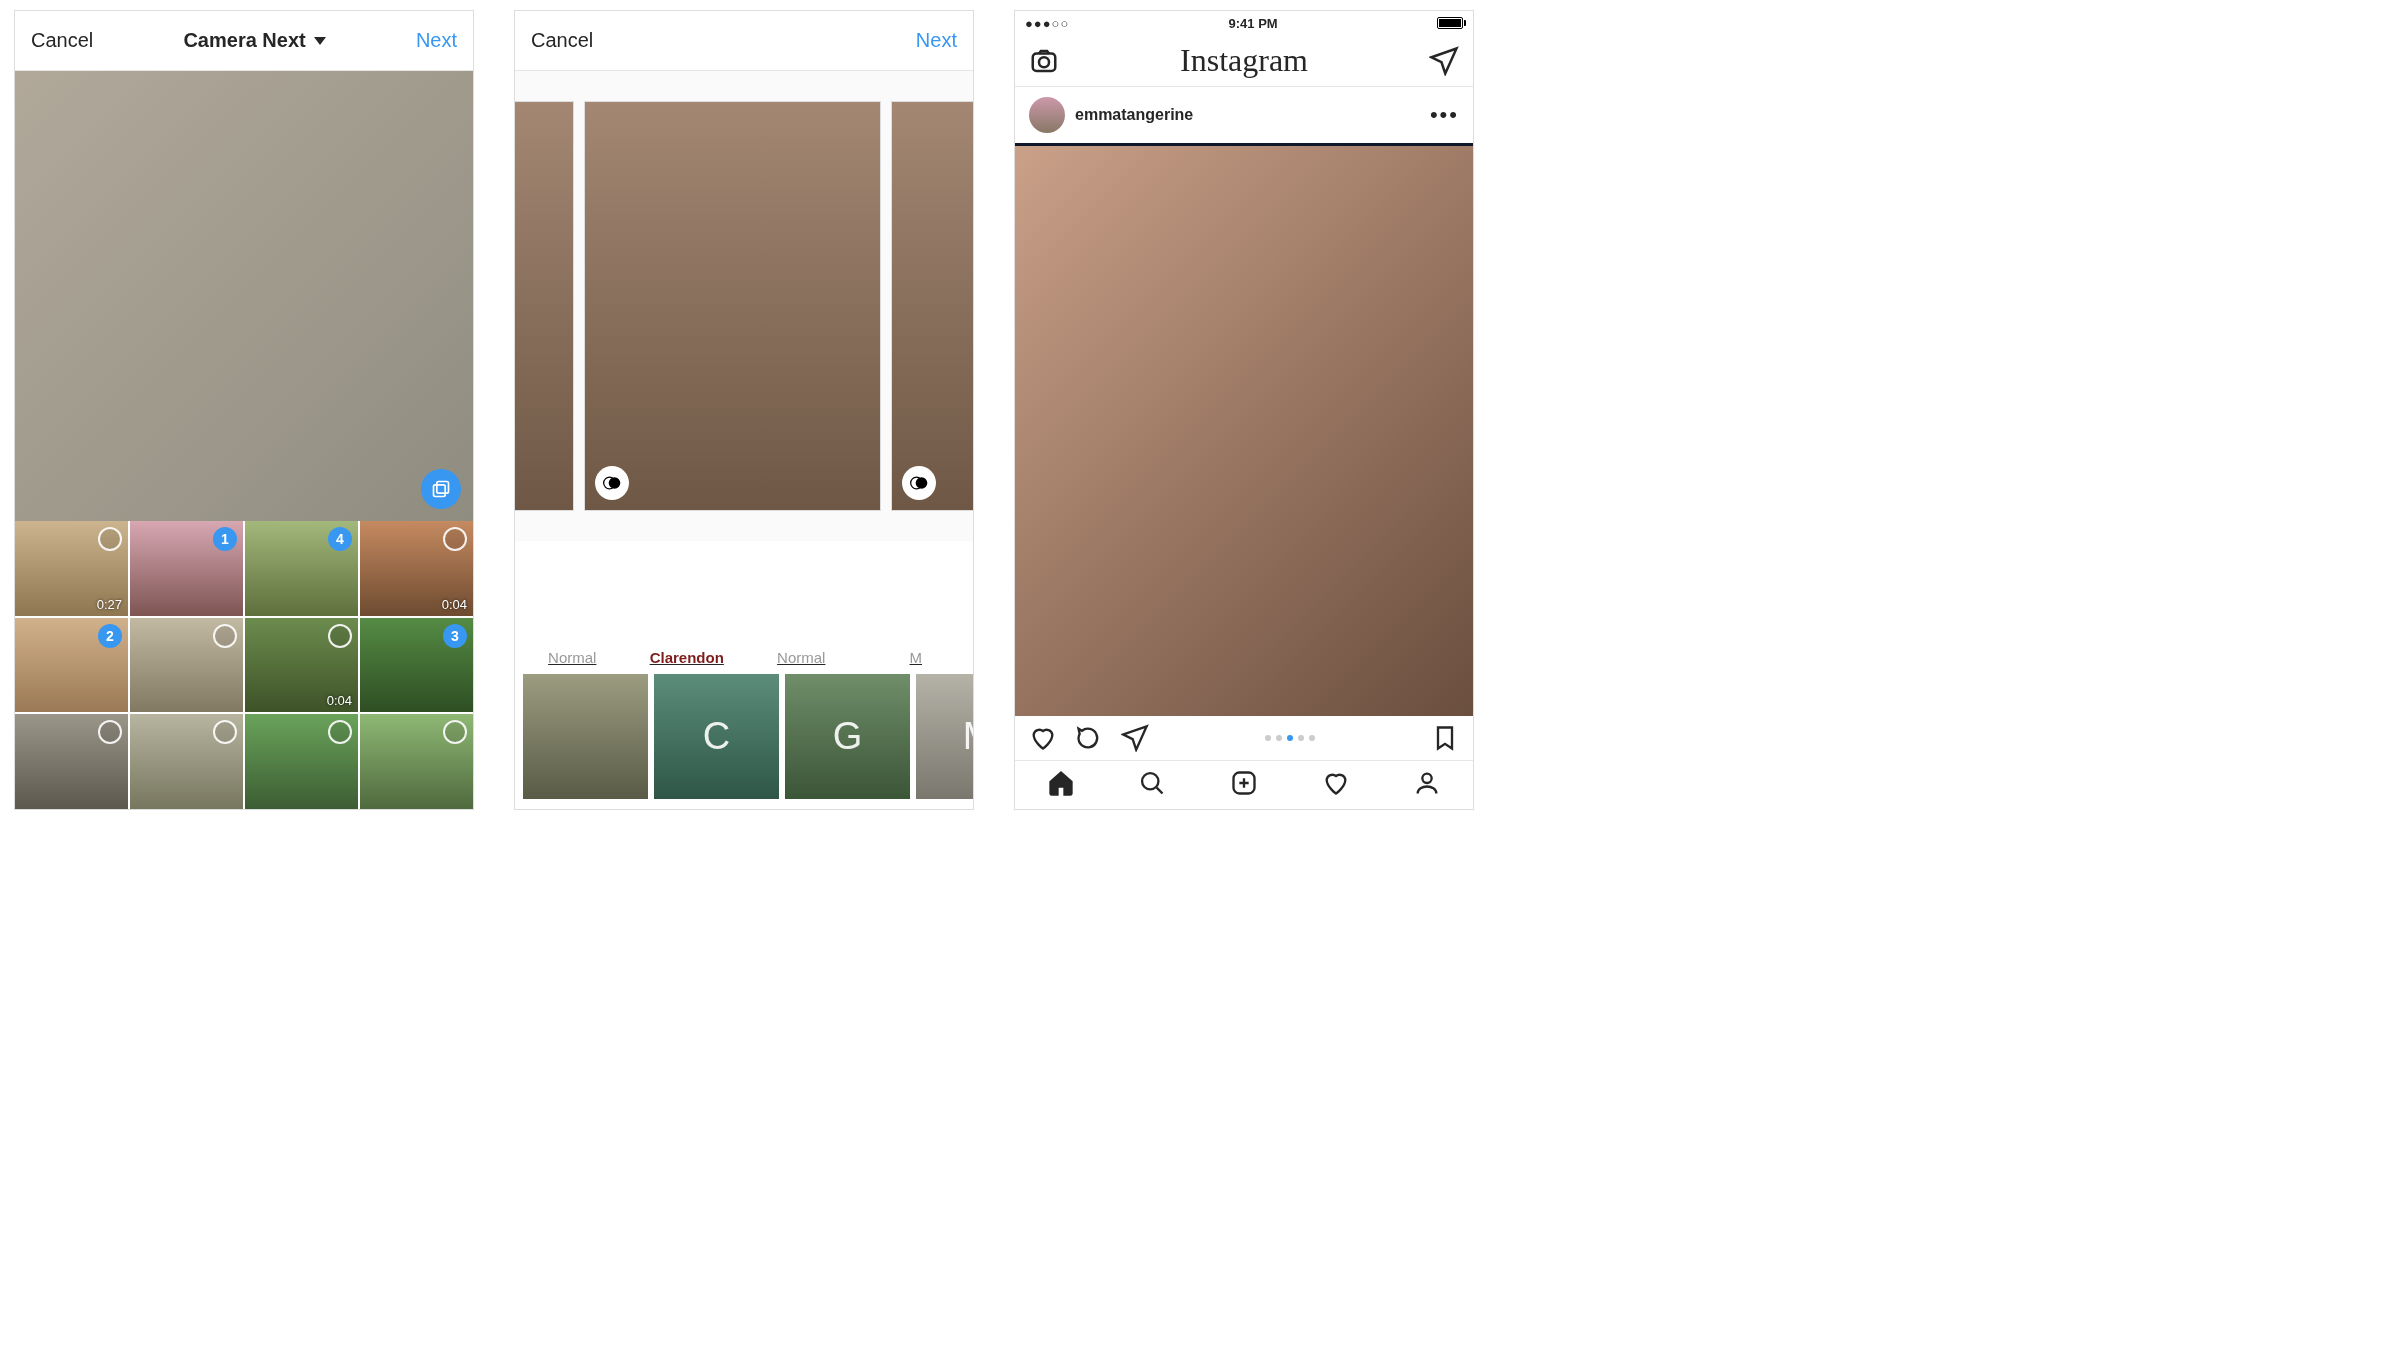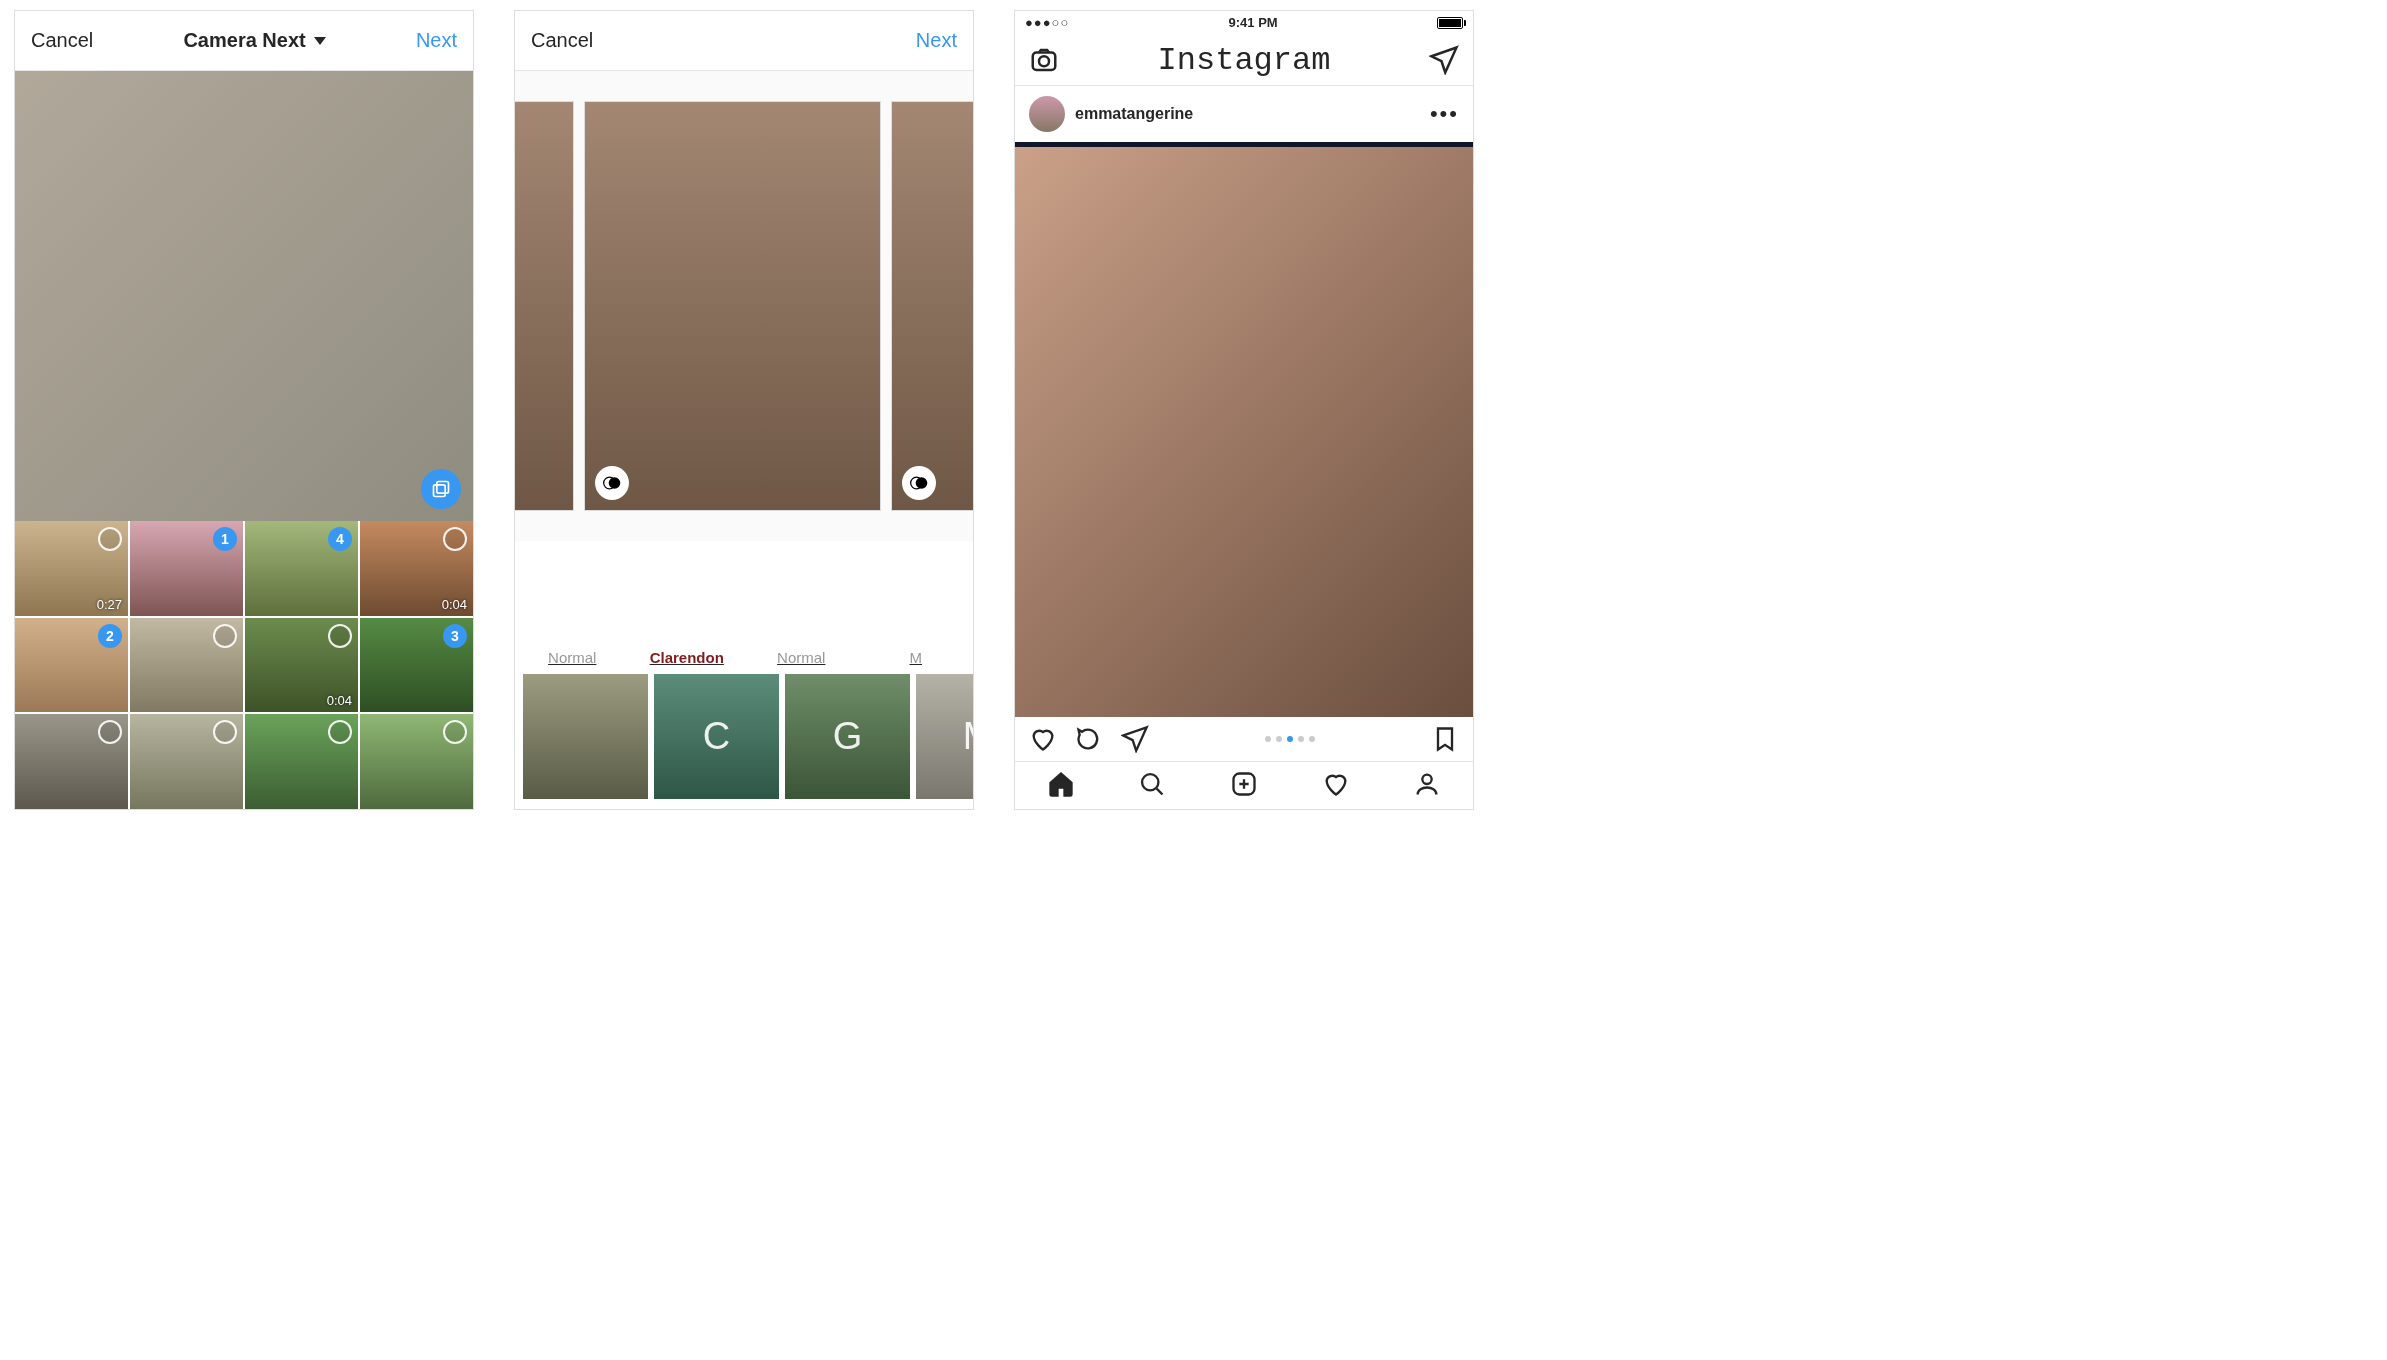--- a/index.html
+++ b/index.html
@@ -134,22 +134,22 @@
   
   .statusbar{
     height:26px;display:flex;align-items:center;justify-content:space-between;
     padding:0 10px;font-size:13px;font-weight:600;
   }
   .statusbar .dots{letter-spacing:1px;}
   .ig-header{
     height:56px;border-bottom:1px solid #e6e6e6;
     display:flex;align-items:center;justify-content:space-between;padding:0 14px;
   }
-  .ig-logo{font-family:Liberation Mono, monospace;font-size:32px;font-weight:500;}
-  .post-user{display:flex;align-items:center;gap:10px;padding:10px 14px;border-bottom:5px solid #0f172a;}
+  .ig-logo{font-family:Liberation Serif, serif;font-size:32px;font-weight:500;}
+  .post-user{display:flex;align-items:center;gap:10px;padding:10px 14px;border-bottom:3px solid #0f172a;}
   .avatar{width:36px;height:36px;border-radius:50%;background:linear-gradient(#c9a,#876);}
   .username{font-weight:600;font-size:16px;}
   .post-image{flex:0 0 auto;height:570px;background:linear-gradient(135deg,#caa088,#6a4e3e);display:flex;align-items:center;justify-content:center;color:#fff;font-size:14px;}
   .action-row{display:flex;align-items:center;justify-content:space-between;padding:8px 14px;}
   .action-left{display:flex;gap:18px;align-items:center;}
   .action-row svg{width:28px;height:28px;stroke:#262626;fill:none;stroke-width:2;}
   .pager{display:flex;gap:5px;}
   .pager span{width:6px;height:6px;border-radius:50%;background:#ccc;}
   .pager span.active{background:#3897f0;}
   .tabbar{height:52px;border-top:1px solid #e6e6e6;display:flex;align-items:center;justify-content:space-around;}

